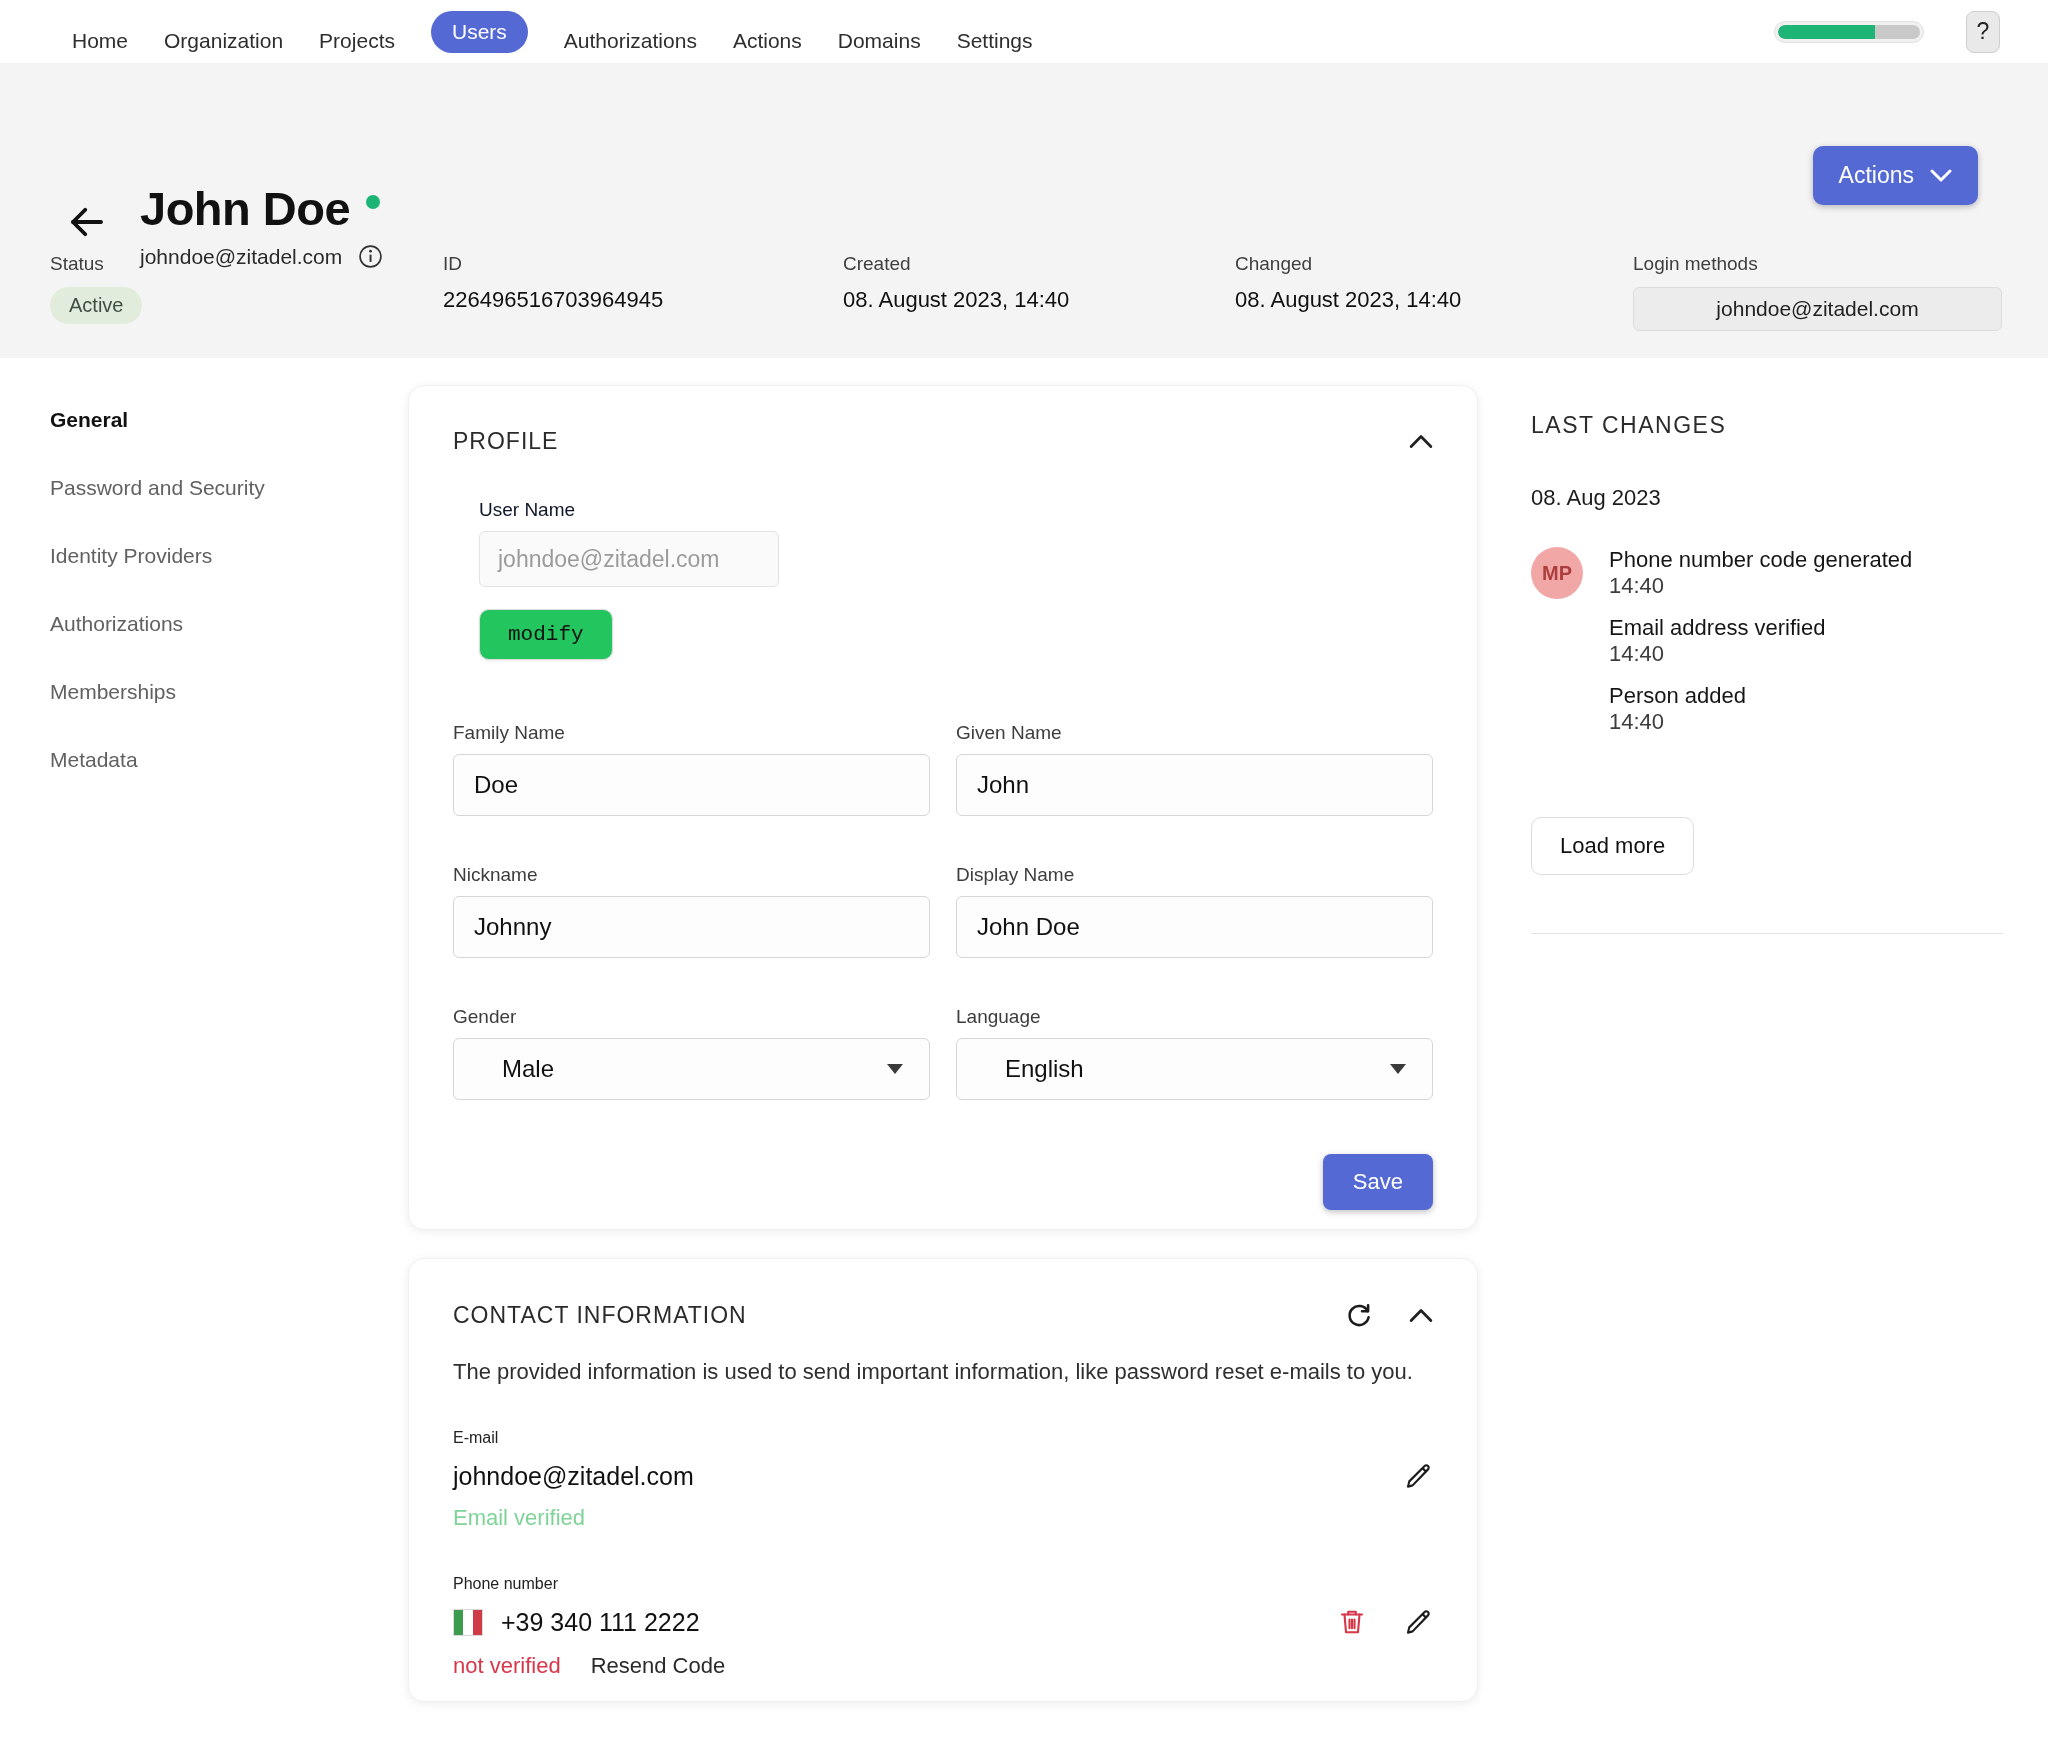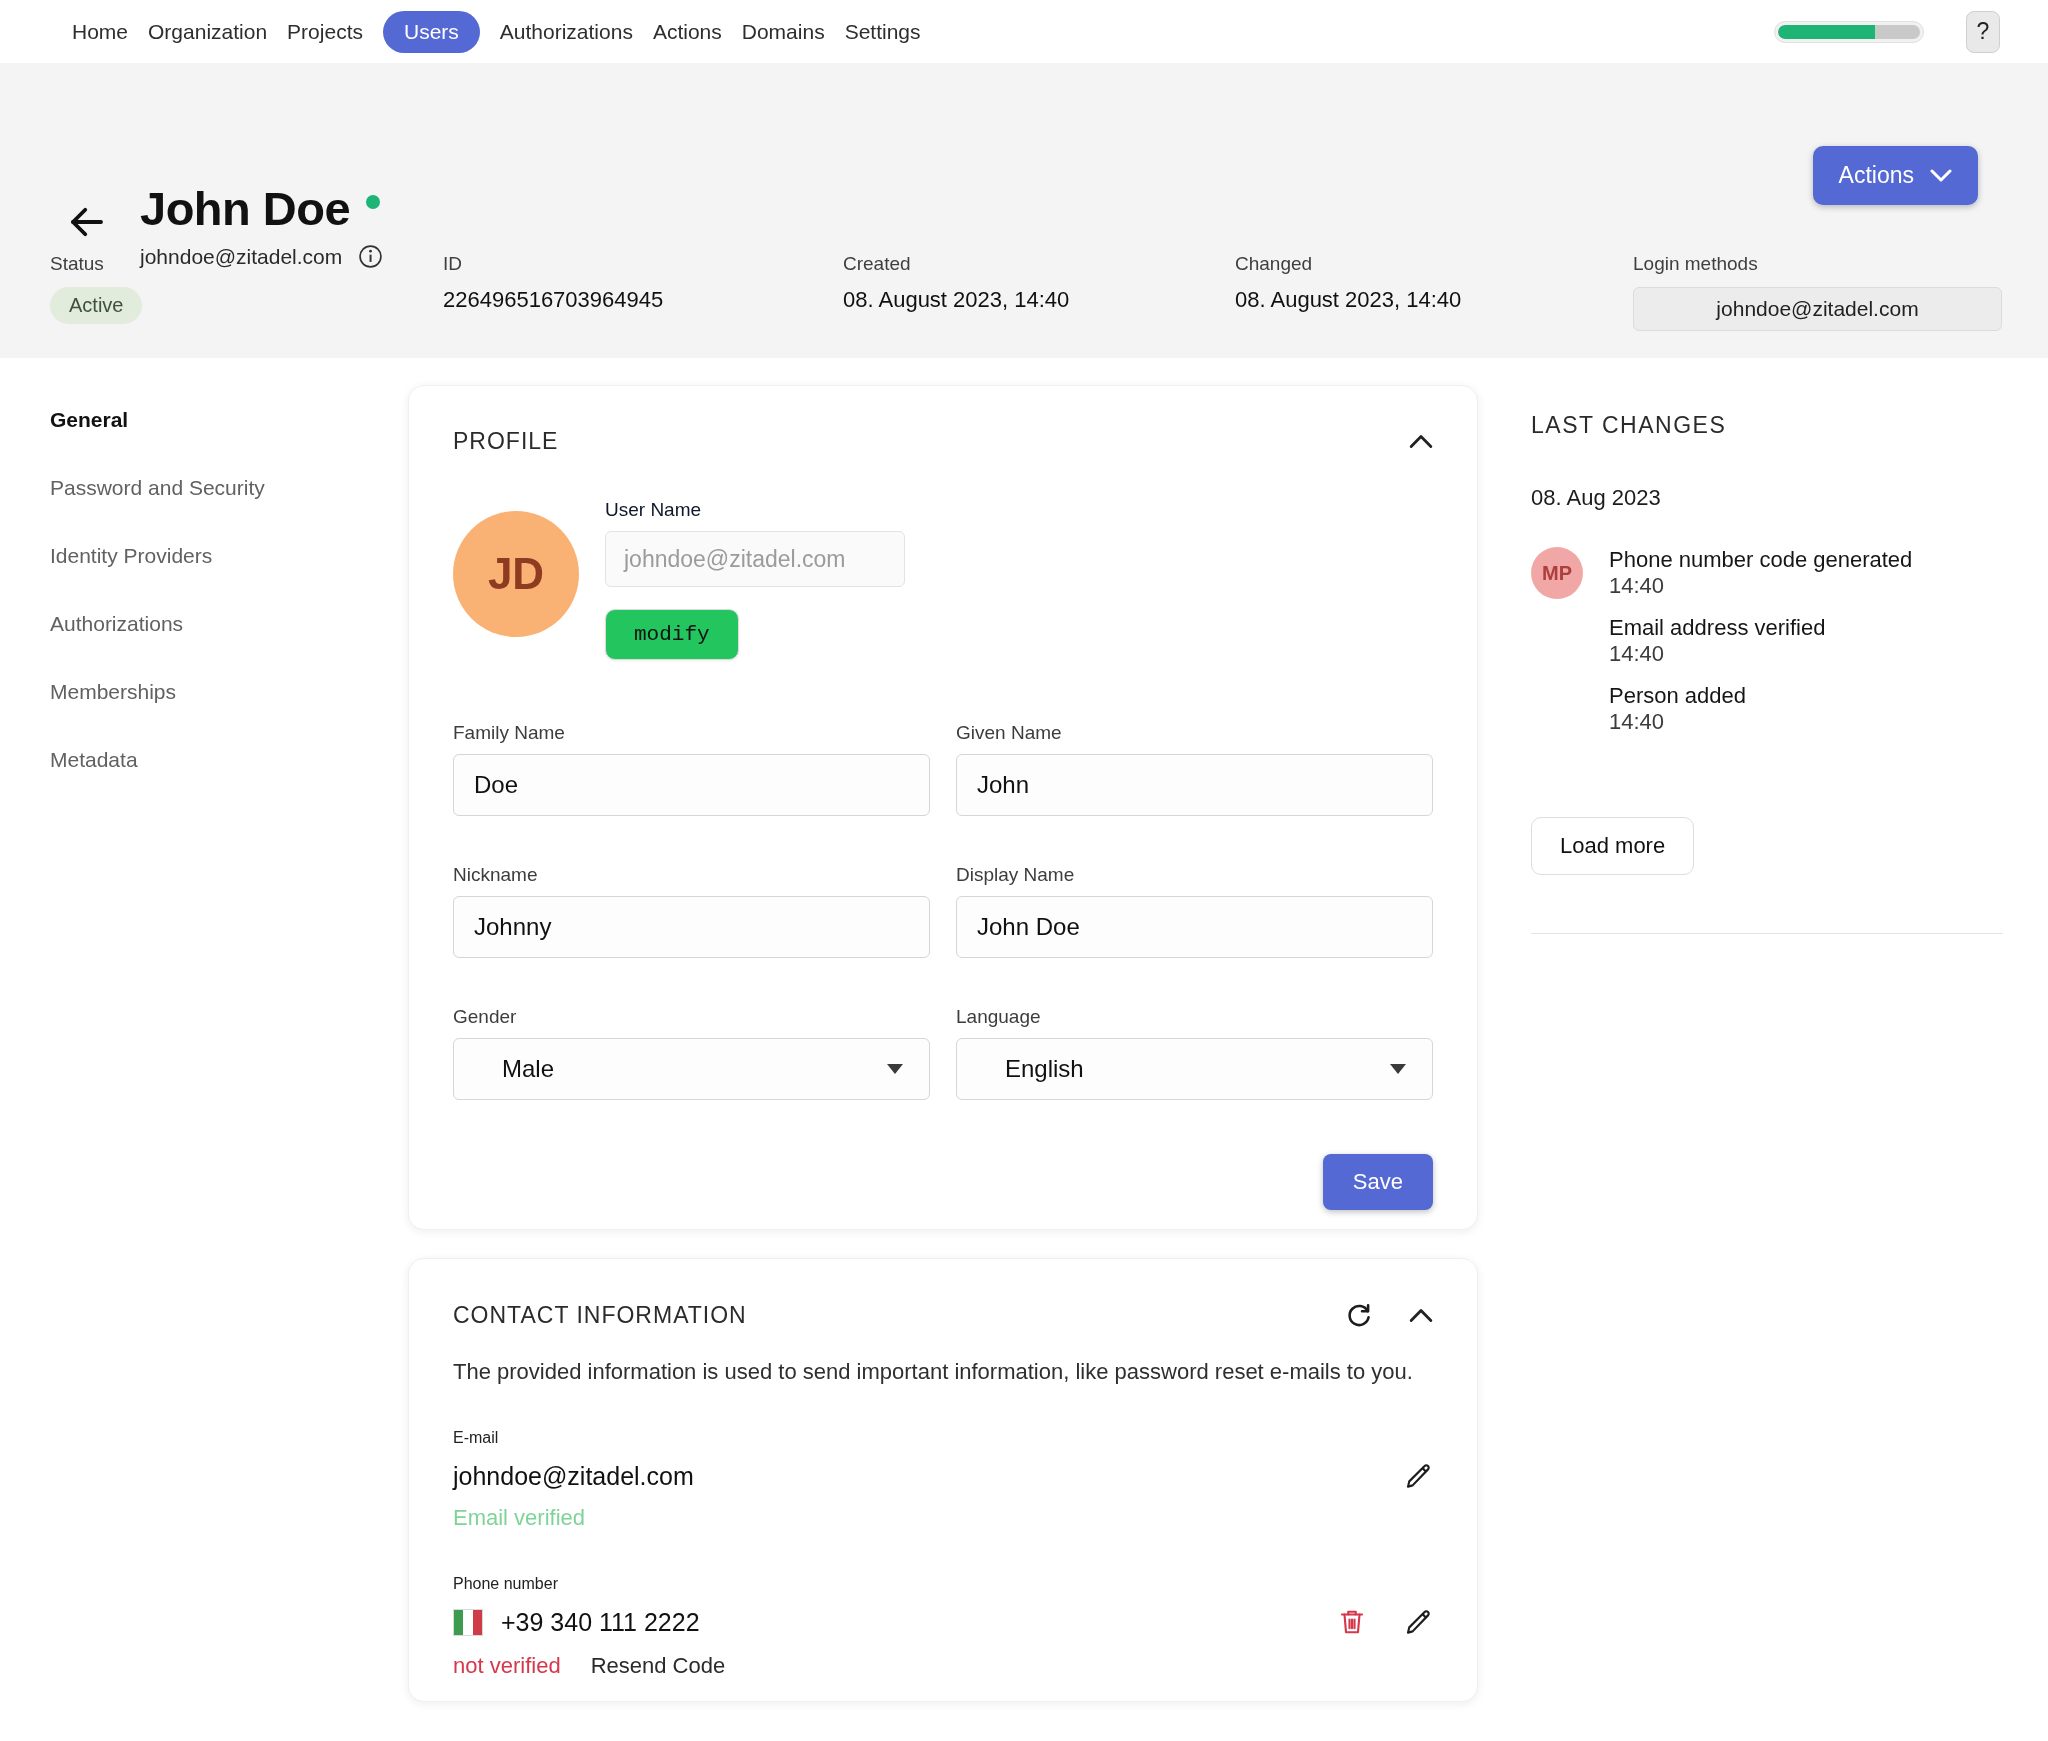--- a/index.html
+++ b/index.html
@@ -18,21 +18,21 @@
   html,body{width:2048px;height:1741px;}
   body{
     position:relative;overflow:hidden;background:#ffffff;
     font-family:"Liberation Sans",sans-serif;color:#1a1a1a;
   }
   
   .topnav{
     position:absolute;top:0;left:0;right:0;height:63px;background:#fff;
     display:flex;align-items:center;padding:0 48px 0 72px;z-index:5;
   }
-  .nav-items{display:flex;align-items:center;gap:20px;}
+  .nav-items{display:flex;align-items:flex-end;gap:36px;}
   .nav-item{font-size:21px;color:#2e2e2e;cursor:pointer;white-space:nowrap;}
   .nav-item.active{
     background:var(--primary);color:#fff;padding:9px 21px;border-radius:999px;
   }
   .nav-right{margin-left:auto;display:flex;align-items:center;gap:42px;}
   .progress-wrap{
     width:150px;height:22px;border-radius:99px;background:#f1f1f1;
     border:1px solid #e0e0e0;padding:3px;
   }
   .progress-track{width:100%;height:100%;border-radius:99px;background:#c9c9c9;overflow:hidden;}
@@ -250,21 +250,20 @@
     <div class="card-icons">
       <button class="icon-btn">
         <svg width="24" height="15" viewBox="0 0 22 13" fill="none" stroke="#222" stroke-width="2.6" stroke-linecap="round" stroke-linejoin="round">
           <polyline points="2,11 11,2 20,11"></polyline>
         </svg>
       </button>
     </div>
   </div>
 
   <div class="profile-top">
-    <div class="avatar-jd">JD</div>
     <div class="username-col">
       <span class="field-label muted">User Name</span>
       <div class="username-input">johndoe@zitadel.com</div>
       <button class="modify-btn">modify</button>
     </div>
   </div>
 
   <div class="fields-grid">
     <div class="field">
       <span class="field-label">Family Name</span>

